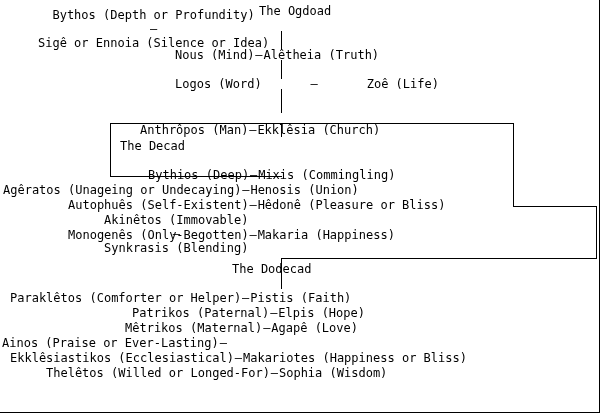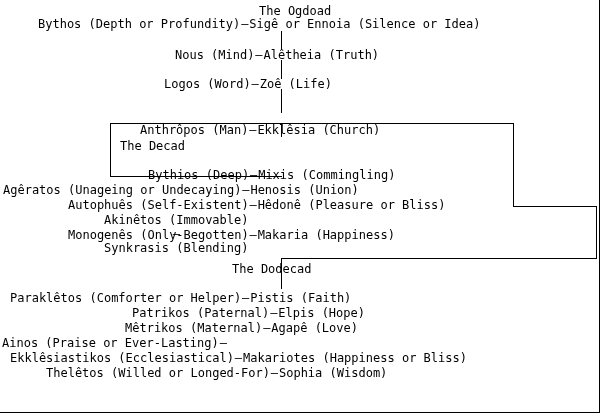--- a/index.html
+++ b/index.html
@@ -77,33 +77,33 @@
 </head>
 <body>
 
 <div id="root">
 
   <div class="border-right"></div>
   <div class="border-bottom"></div>
 
   <div class="section-title" style="left:259px; top:4px;text-align:center;">The Ogdoad</div>
 
-  <div class="pair" style="left:38px; top:17px;">
+  <div class="pair" style="left:38px; top:8px;flex-direction:column;">
     <span class="left-term">Bythos (Depth or Profundity)</span>
     <span class="dash">—</span>
     <span class="right-term">Sigê or Ennoia (Silence or Idea)</span>
   </div>
 
   <div class="pair" style="left:175px; top:48px;">
     <span class="left-term">Nous (Mind)</span>
     <span class="dash">—</span>
     <span class="right-term">Alêtheia (Truth)</span>
   </div>
 
-  <div class="pair" style="left:164px; top:77px;">
+  <div class="pair" style="left:175px; top:77px;gap:48px;">
     <span class="left-term">Logos (Word)</span>
     <span class="dash">—</span>
     <span class="right-term">Zoê (Life)</span>
   </div>
 
   <div class="pair" style="left:140px; top:111px;margin-top:12px;">
     <span class="left-term">Anthrôpos (Man)</span>
     <span class="dash">—</span>
     <span class="right-term">Ekklêsia (Church)</span>
   </div>

